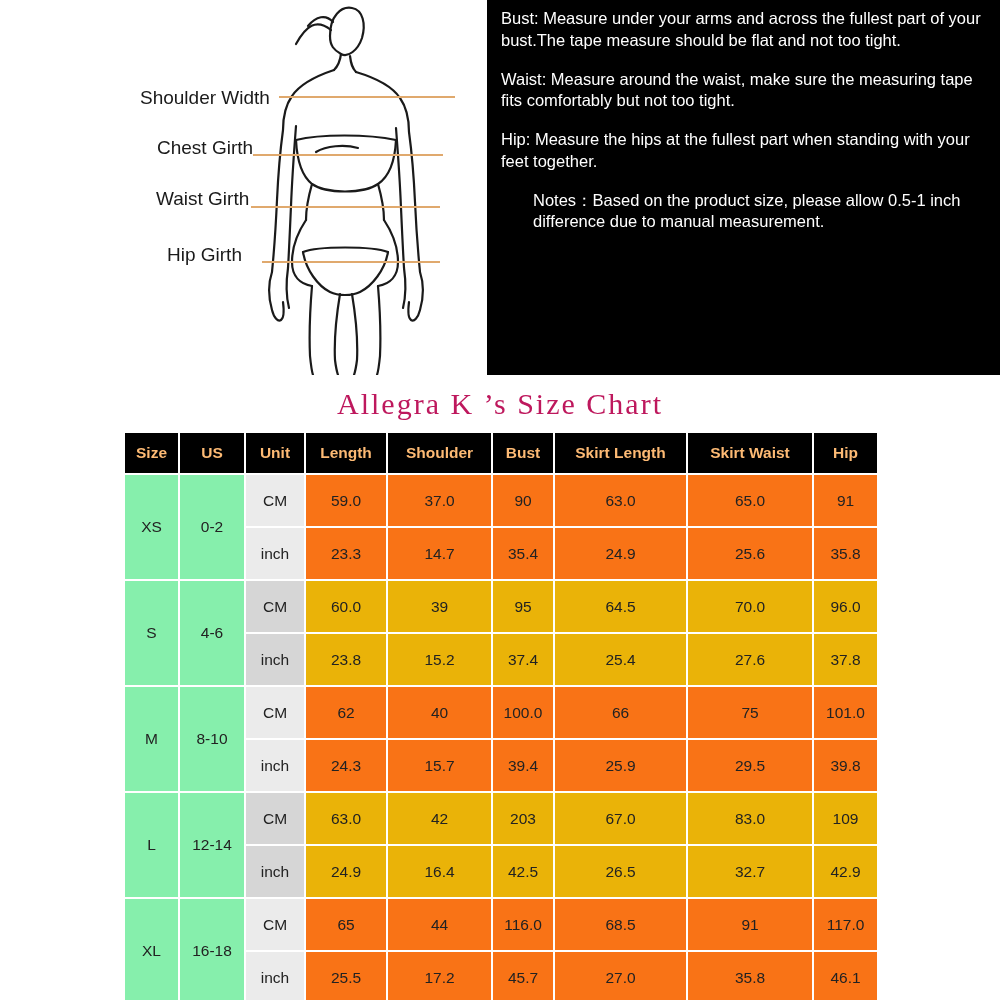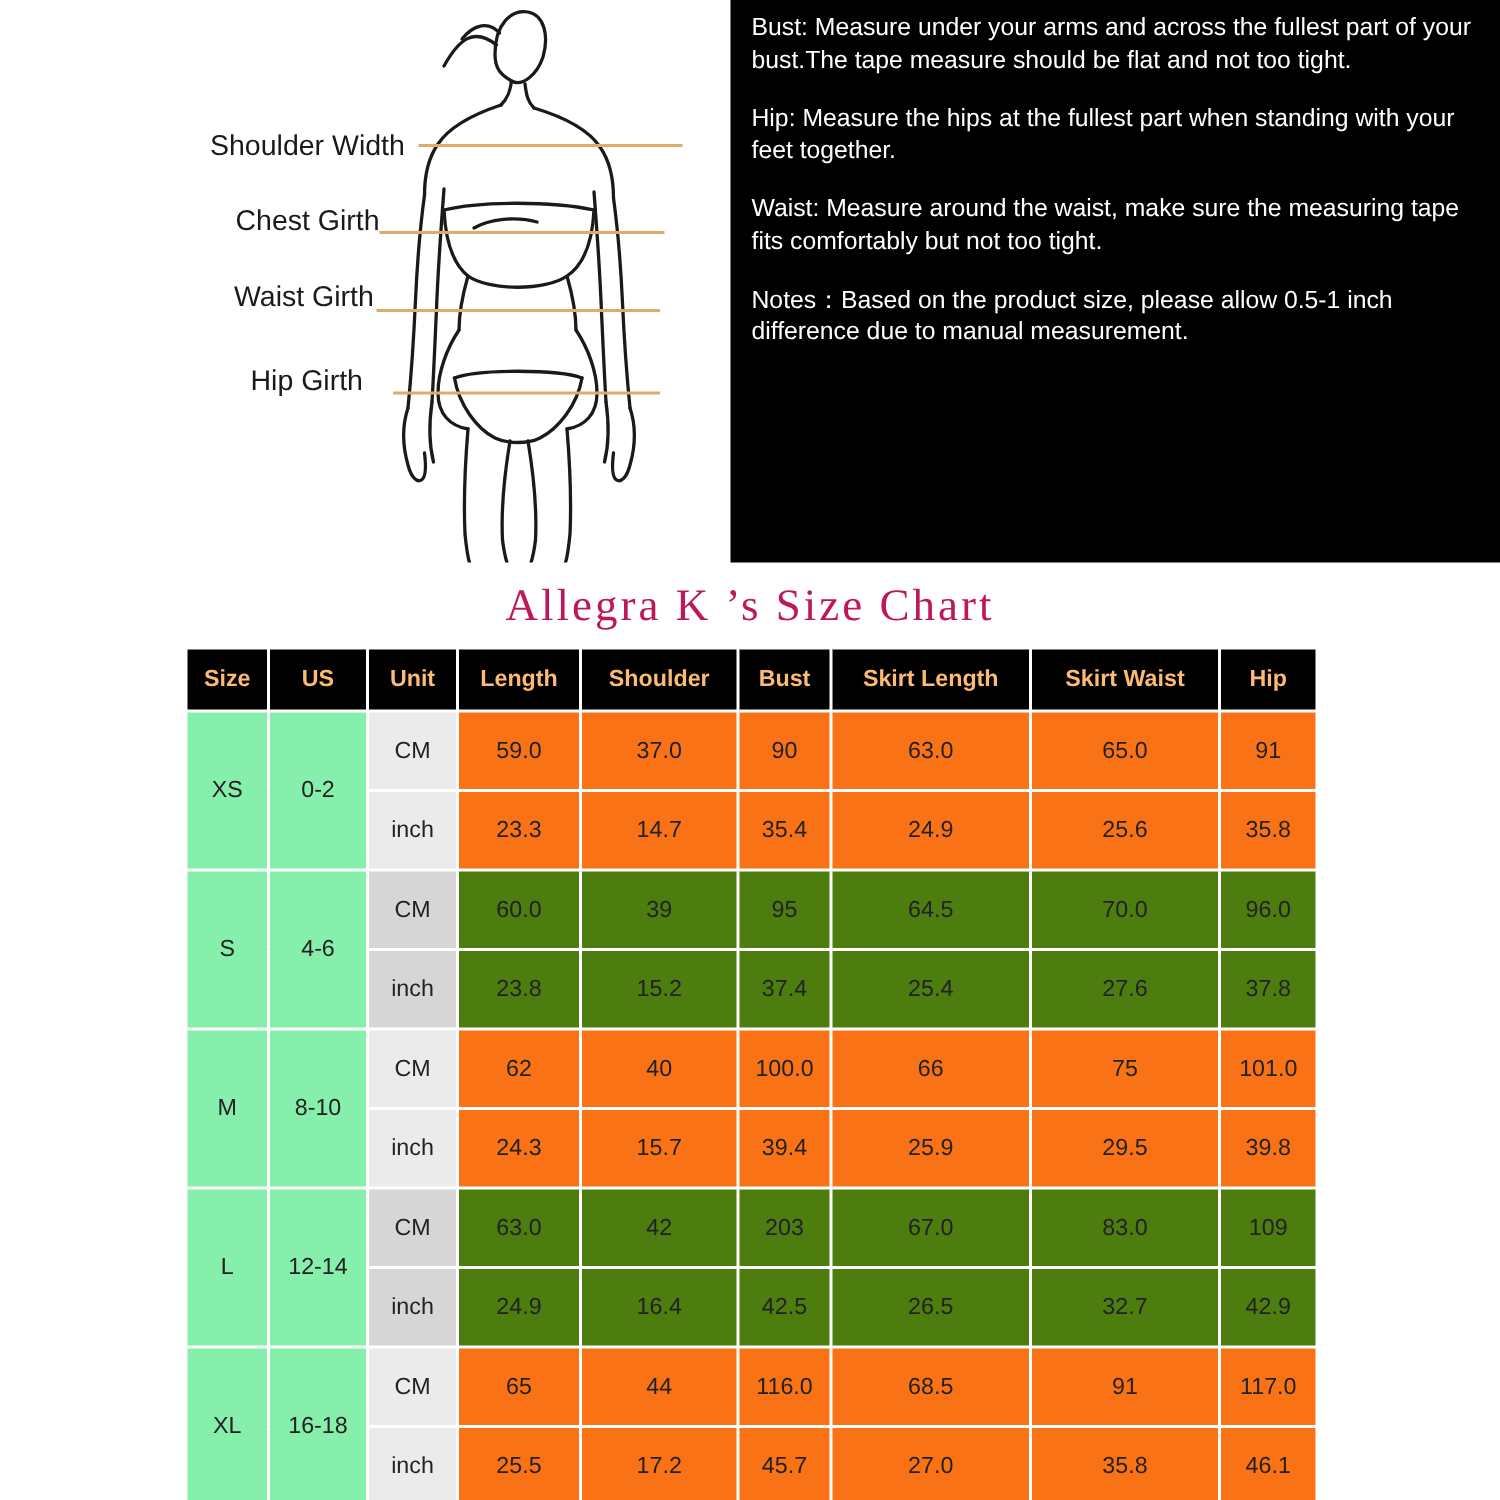--- a/index.html
+++ b/index.html
@@ -61,21 +61,21 @@
     box-sizing: border-box;
     padding: 8px 16px 16px 14px;
   }
   .notes-panel p {
     margin: 0 0 17px 0;
     font-size: 16.5px;
     line-height: 1.32;
     font-family: "Liberation Sans", sans-serif;
     color: #ffffff;
   }
-  .notes-panel p:last-child { margin-bottom: 0; }
+  .notes-panel p:last-child { margin-bottom: 0; margin-left: 32px; }
 
   
   .chart-title {
     width: 1000px;
     text-align: center;
     font-family: "Liberation Serif", serif;
     font-size: 30px;
     letter-spacing: 2px;
     color: #be185d;
     margin-top: 12px;
@@ -116,21 +116,21 @@
   }
   td.unit-cell {
     background: #ebebeb;
   }
   tr td { height: 51px; }
 
   
   tr.band-a td.unit-cell { background: #ebebeb; }
   tr.band-a td.data-cell { background: #f97316; }
   tr.band-b td.unit-cell { background: #d6d6d6; }
-  tr.band-b td.data-cell { background: #4d7c0f; }
+  tr.band-b td.data-cell { background: #eab308; }
 
   
   col.c-size { width: 55px; }
   col.c-us { width: 66px; }
   col.c-unit { width: 60px; }
   col.c-len { width: 82px; }
   col.c-sho { width: 105px; }
   col.c-bust { width: 62px; }
   col.c-skl { width: 133px; }
   col.c-skw { width: 126px; }
@@ -193,22 +193,22 @@
     </svg>
 
     <div class="fig-label lbl-shoulder">Shoulder Width</div>
     <div class="fig-label lbl-chest">Chest Girth</div>
     <div class="fig-label lbl-waist">Waist Girth</div>
     <div class="fig-label lbl-hip">Hip Girth</div>
   </div>
 
   <div class="notes-panel">
     <p>Bust: Measure under your arms and across the fullest part of your bust.The tape measure should be flat and not too tight.</p>
+    <p>Waist: Measure around the waist, make sure the measuring tape fits comfortably but not too tight.</p>
     <p>Hip: Measure the hips at the fullest part when standing with your feet together.</p>
-    <p>Waist: Measure around the waist, make sure the measuring tape fits comfortably but not too tight.</p>
     <p>Notes：Based on the product size, please allow 0.5-1 inch difference due to manual measurement.</p>
   </div>
 </div>
 
 <div class="chart-title">Allegra K ’s Size Chart</div>
 
 <div class="table-wrap">
   <table class="size-chart">
     <colgroup>
       <col class="c-size">

